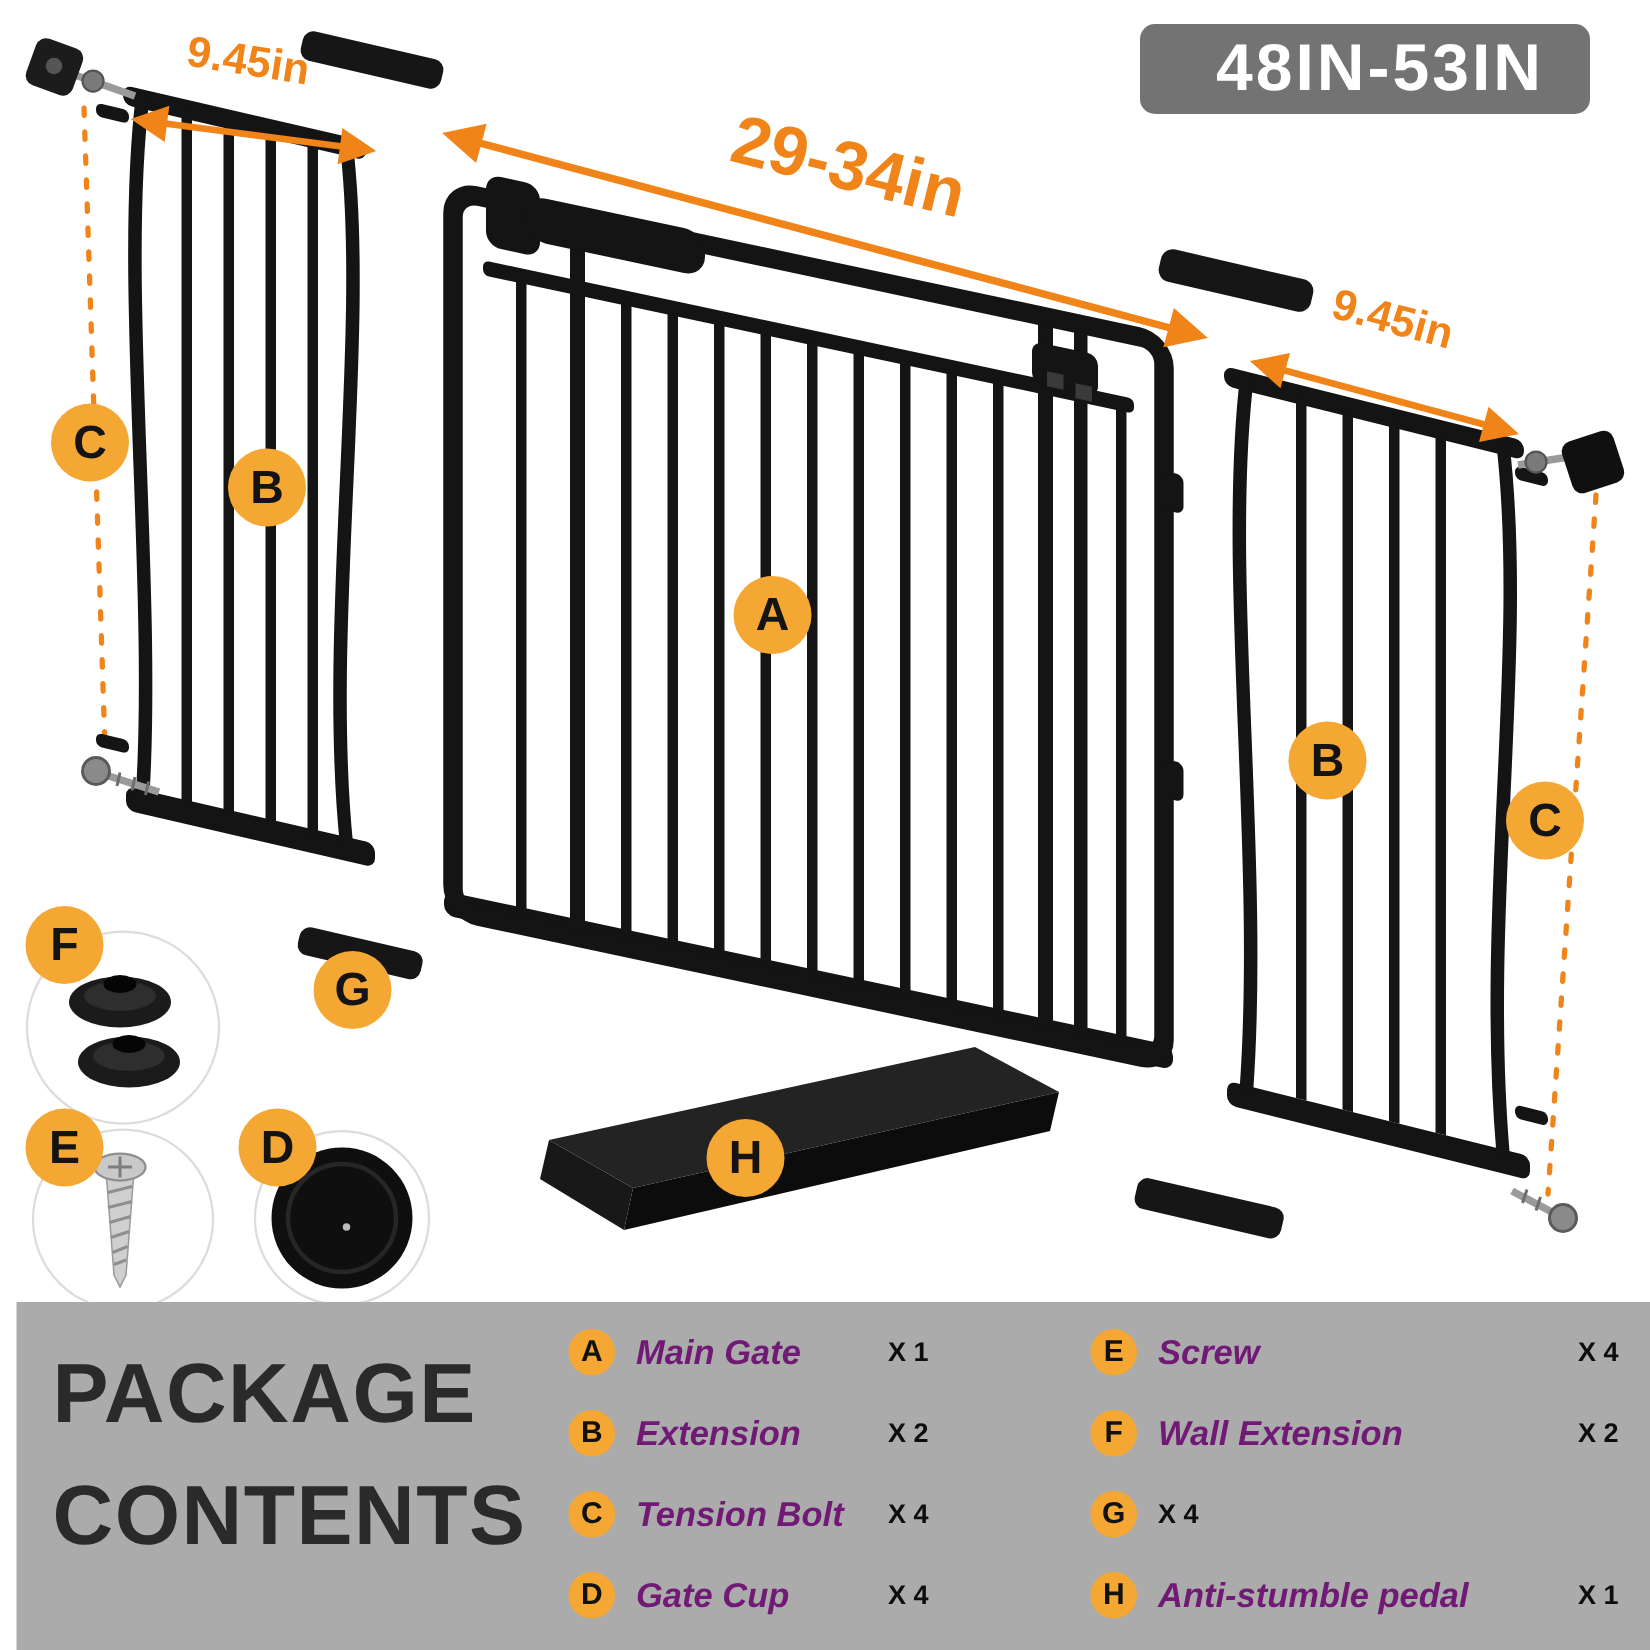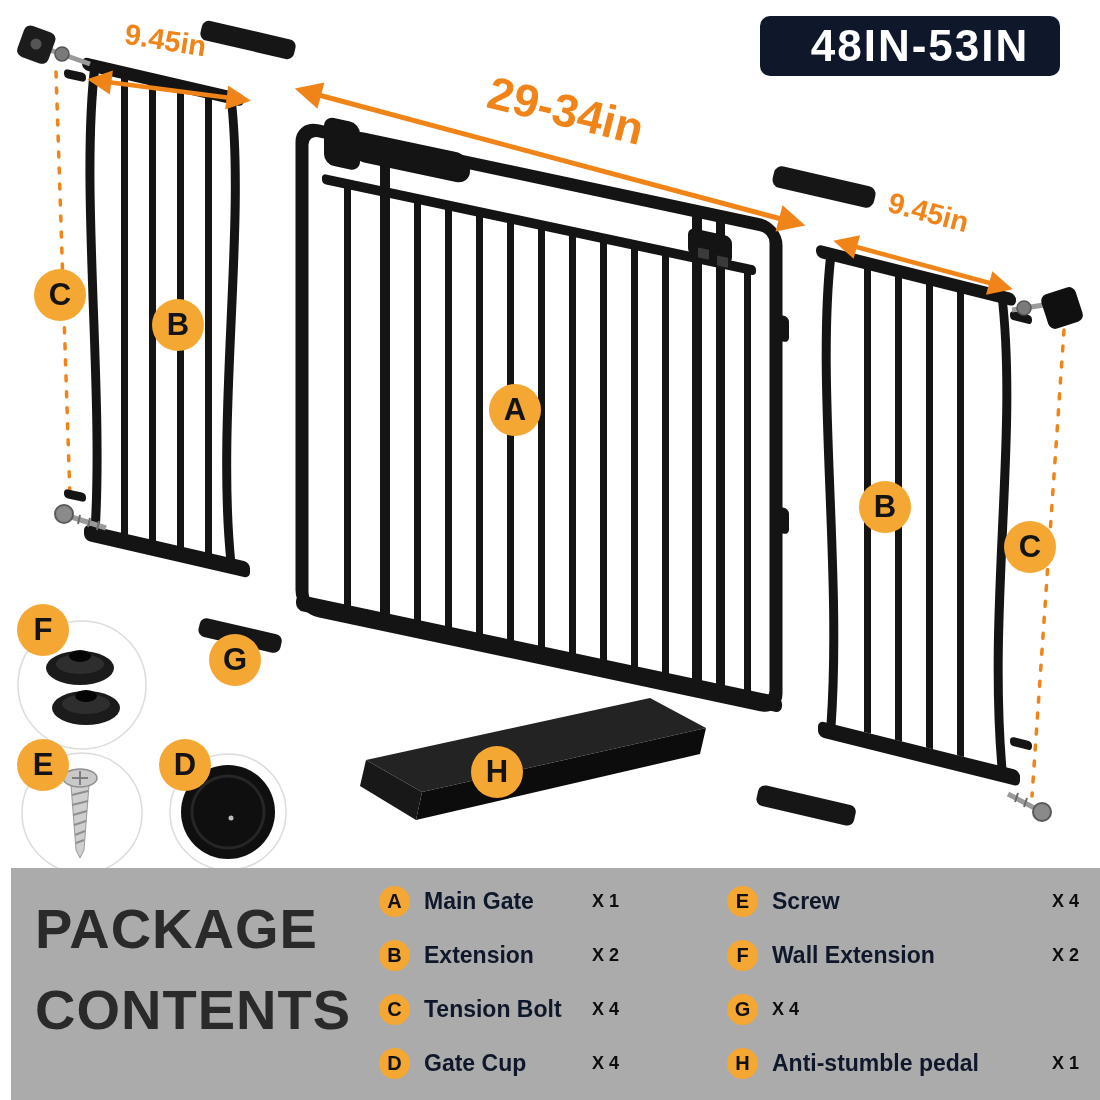--- a/index.html
+++ b/index.html
@@ -3,21 +3,21 @@
 <meta charset="utf-8">
 <style>
   * { margin:0; padding:0; box-sizing:border-box; }
   html,body { width:1100px; height:1100px; background:#ffffff; font-family:"Liberation Sans",sans-serif; }
   .stage { position:relative; width:1100px; height:1100px; background:#ffffff; overflow:hidden; }
   svg.scene { position:absolute; left:0; top:0; }
   svg text { font-family:"Liberation Sans",sans-serif; }
 
   .badge {
     position:absolute; left:760px; top:16px; width:300px; height:60px;
-    background:#0f172a; border-radius:10px; color:#ffffff;
+    background:#737373; border-radius:10px; color:#ffffff;
     font-size:44px; font-weight:900; letter-spacing:2px;
     display:flex; align-items:center; justify-content:center;padding-left:20px;
   }
 
   .part-label {
     position:absolute; width:52px; height:52px; border-radius:50%;
     background:#F5A733; color:#141414; font-size:31px; font-weight:800;
     display:flex; align-items:center; justify-content:center;
   }
 
@@ -31,21 +31,21 @@
   }
   .items-col { position:absolute; top:6px; display:flex; flex-direction:column; }
   .items-col.col1 { left:368px; width:240px; }
   .items-col.col2 { left:716px; width:352px; }
   .pkg-row { display:flex; align-items:center; height:54px; gap:14px; }
   .row-letter {
     flex:0 0 31px; width:31px; height:31px; border-radius:50%;
     background:#F5A733; color:#111111; font-weight:800; font-size:20px;
     display:flex; align-items:center; justify-content:center;
   }
-  .row-name { flex:1; font-size:23px; font-weight:700; color:#0f172a; white-space:nowrap; }
+  .row-name { flex:1; font-size:23px; font-weight:700; color:#701a75; white-space:nowrap;font-style:italic; }
   .row-qty  { font-size:18px; font-weight:700; color:#0d0d0d; }
 </style>
 </head>
 <body>
 
 <div class="stage">
 
   <svg class="scene" width="1100" height="870" viewBox="0 0 1100 870">
     <defs>
       <marker id="ah" viewBox="0 0 12 12" refX="9" refY="6" markerWidth="6.5" markerHeight="6.5" orient="auto-start-reverse">

